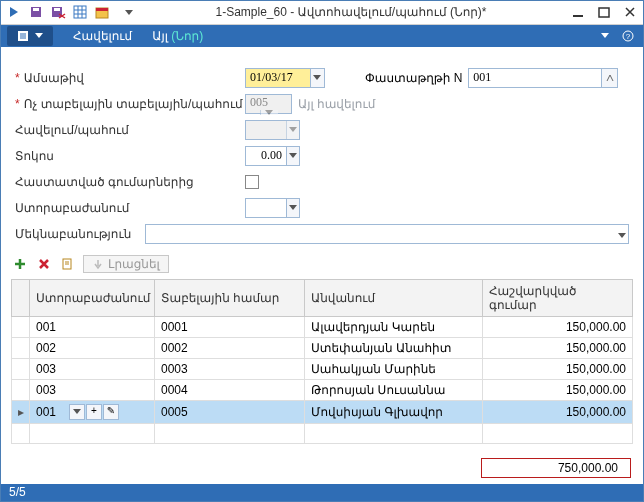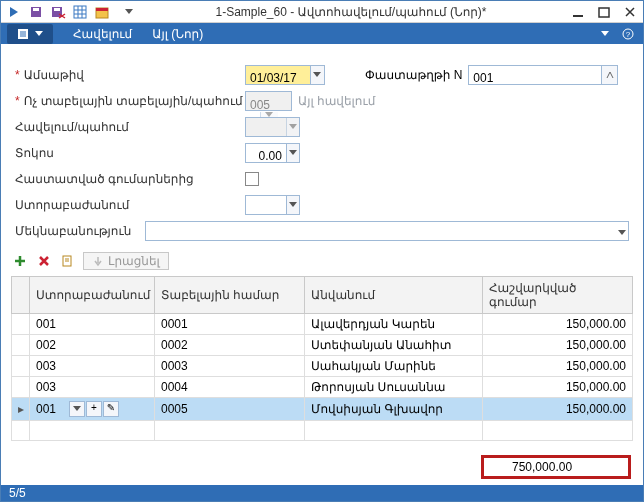--- a/index.html
+++ b/index.html
@@ -13,21 +13,21 @@
   .toolbar { height: 28px; background: #2f6db5; display: flex; align-items: center; padding: 0 6px; color:#fff;}
   .toolbar .menu-btn { background:#1f4f8a; padding:4px 10px; display:flex; align-items:center; gap:4px; border-radius:2px;}
   .toolbar .tab { margin-left:20px; color:#fff; font-size:12px;}
   .toolbar .spacer{flex:1;}
   .form-area { padding: 20px 14px 4px 14px; }
   .form-row { display:flex; align-items:center; margin-bottom:4px; height:22px;}
   .form-row .lbl { width: 230px; color:#333;}
   .req { color:#c62828; margin-right:4px;}
   .input-combo { display:flex; align-items:center; border:1px solid #9fb9d6; height:20px; background:#fff;}
   .input-combo.yellow{ background:#ffef99;}
-  .input-combo input { border:none; outline:none; font-family:Liberation Sans, sans-serif; font-size:12px; padding:0 4px; background:transparent; width:100%;margin-top:6px;}
+  .input-combo input { border:none; outline:none; font-family:Liberation Serif, serif; font-size:12px; padding:0 4px; background:transparent; width:100%;}
   .input-combo .dd { width:18px; height:18px; border-left:1px solid #9fb9d6; display:flex; align-items:center; justify-content:center; background:#f4f6fa;}
   .input-combo .dd.disabled{ opacity:.5;}
   .doc-group { display:flex; align-items:center; margin-left: 40px; gap:6px;}
   .hint-txt{ color:#9aa0a8; margin-left:6px;}
   .checkbox{ width:14px; height:14px; border:1px solid #888; background:#fff;}
   .wide-select{ flex:1; height:20px; border:1px solid #9fb9d6; display:flex; align-items:center; justify-content:flex-end; padding-right:2px; background:#fff;}
   .action-bar{ display:flex; align-items:center; gap:6px; padding:2px 24px 6px 10px;}
   .icon-btn{ width:18px; height:18px; display:flex; align-items:center; justify-content:center;}
   .fill-btn{ border:1px solid #c8c8c8; background:#f5f5f5; color:#999; padding:1px 8px; display:flex; align-items:center; gap:4px;}
   .grid-wrap{ padding:0 10px;}
@@ -35,21 +35,21 @@
   table.grid th{ background:#f3f3f3; border:1px solid #c9c9c9; text-align:left; font-weight:normal; padding:4px 6px; color:#333;}
   table.grid td{ border:1px solid #dedede; padding:3px 6px; height:20px;}
   table.grid td.num{ text-align:right;}
   .row-selected td{ background:#bcdcf5 !important;}
   .rowmark{ width:16px; text-align:center; color:#555; border-right:1px dotted #bbb !important;}
   .cell-widget{ display:flex; align-items:center;}
   .cell-widget input{ width:32px; border:none; outline:none; background:transparent; font-family:inherit; font-size:12px;}
   .mini-btn{ width:16px; height:16px; border:1px solid #9fb9d6; background:#f4f6fa; font-size:10px; line-height:12px; text-align:center; margin-left:1px;}
   .empty-row td{ height:20px;}
   .total-bar{ display:flex; justify-content:flex-end; padding:6px 12px; margin-top:8px;}
-  .total-box{ border:3px solid #b91c1c; padding:2px 28px; min-width:150px; }
+  .total-box{ border:1px solid #b91c1c; padding:2px 12px; min-width:150px; text-align:right;}
   .statusbar{ height:22px; background:#2f6db5; color:#fff; display:flex; align-items:center; padding:0 8px; font-size:12px; margin-top:auto;}
   .chev{ width:0;height:0;border-left:4px solid transparent;border-right:4px solid transparent;border-top:5px solid #555; display:inline-block;}
   .chev.white{border-top-color:#fff;}
 </style>
 </head>
 <body>
 
 <div class="window">
 
   <div class="titlebar">
@@ -116,21 +116,21 @@
           <rect x="1" y="1" width="10" height="10" fill="#fff"></rect>
           <line x1="3" y1="4" x2="9" y2="4" stroke="#2f6db5"></line>
           <line x1="3" y1="6" x2="9" y2="6" stroke="#2f6db5"></line>
           <line x1="3" y1="8" x2="9" y2="8" stroke="#2f6db5"></line>
         </svg>
       <span class="chev white"></span>
     </div>
     <span class="tab">Հավելում</span>
     <span class="tab">
       <span>Այլ</span>
-      <span style="color:#ffffff;text-align:right;">(Նոր)</span>
+      <span style="color:#5eead4;text-align:right;">(Նոր)</span>
     </span>
     <span class="spacer"></span>
     <span class="chev white"></span>
     <span style="width:10px"></span>
     <span class="icon-btn">
         <svg width="12" height="12">
           <circle cx="6" cy="6" r="5" fill="none" stroke="#fff"></circle>
           <text x="6" y="9" text-anchor="middle" fill="#fff" font-size="8">?</text>
         </svg>
       </span>

